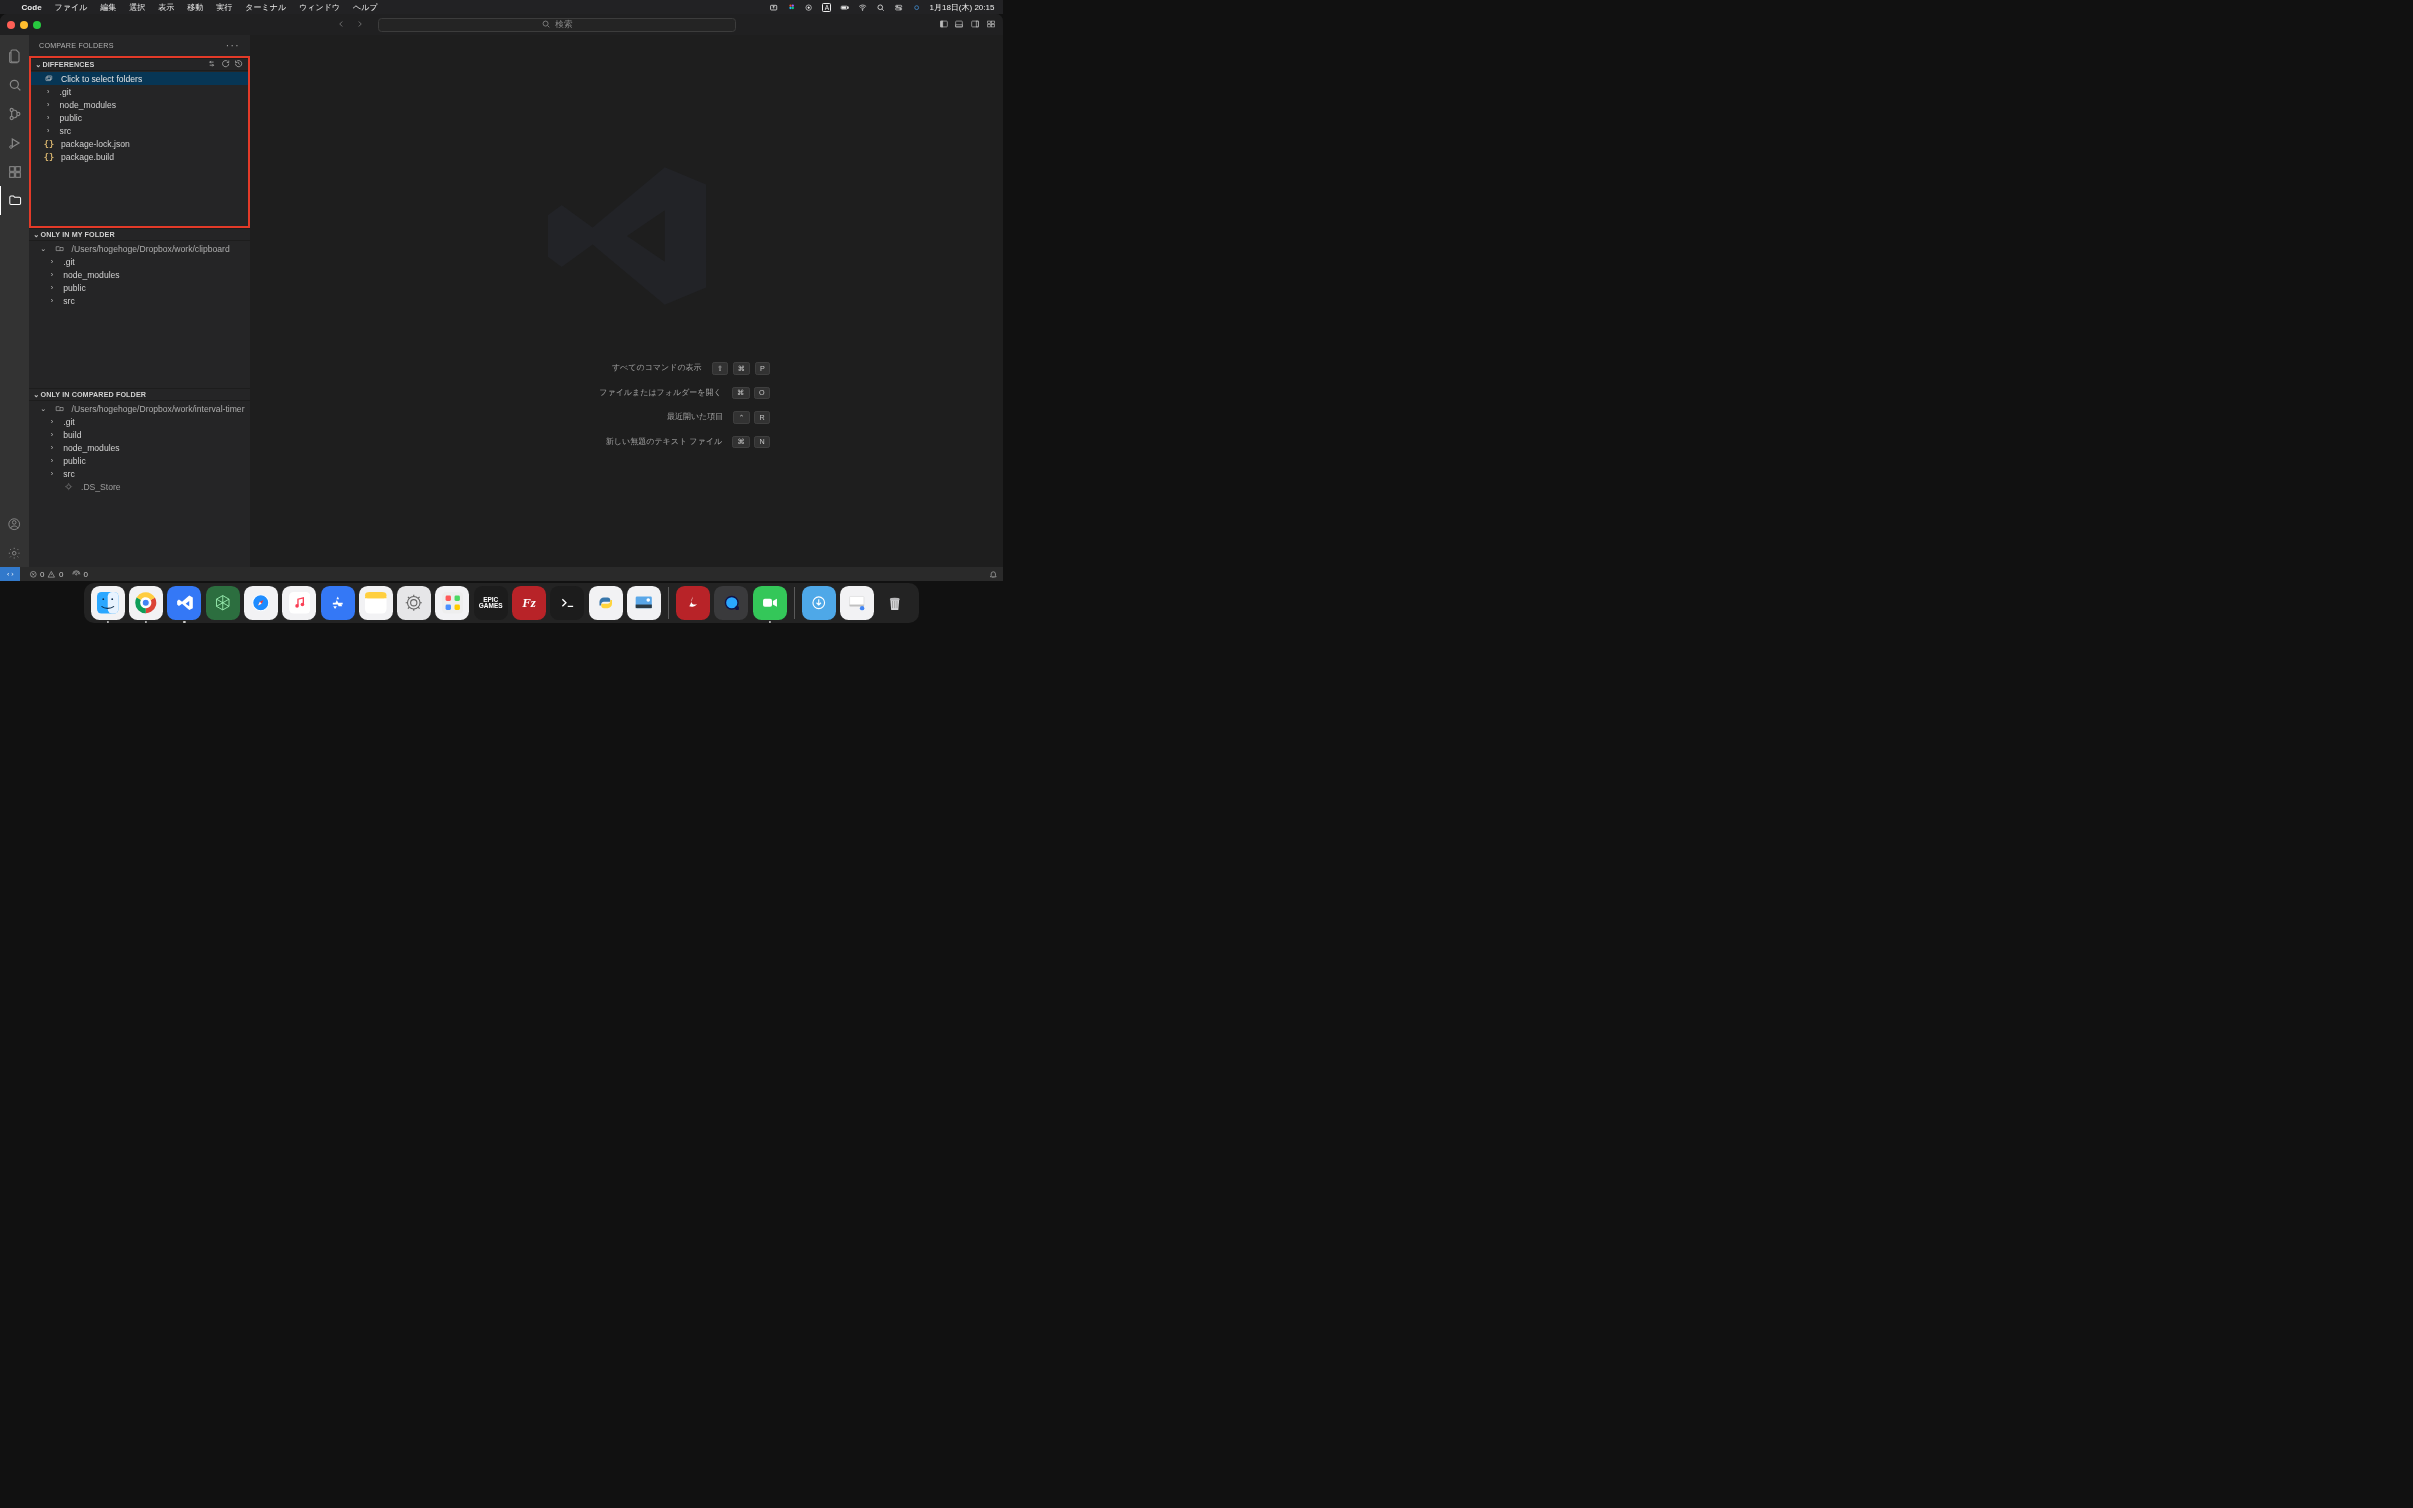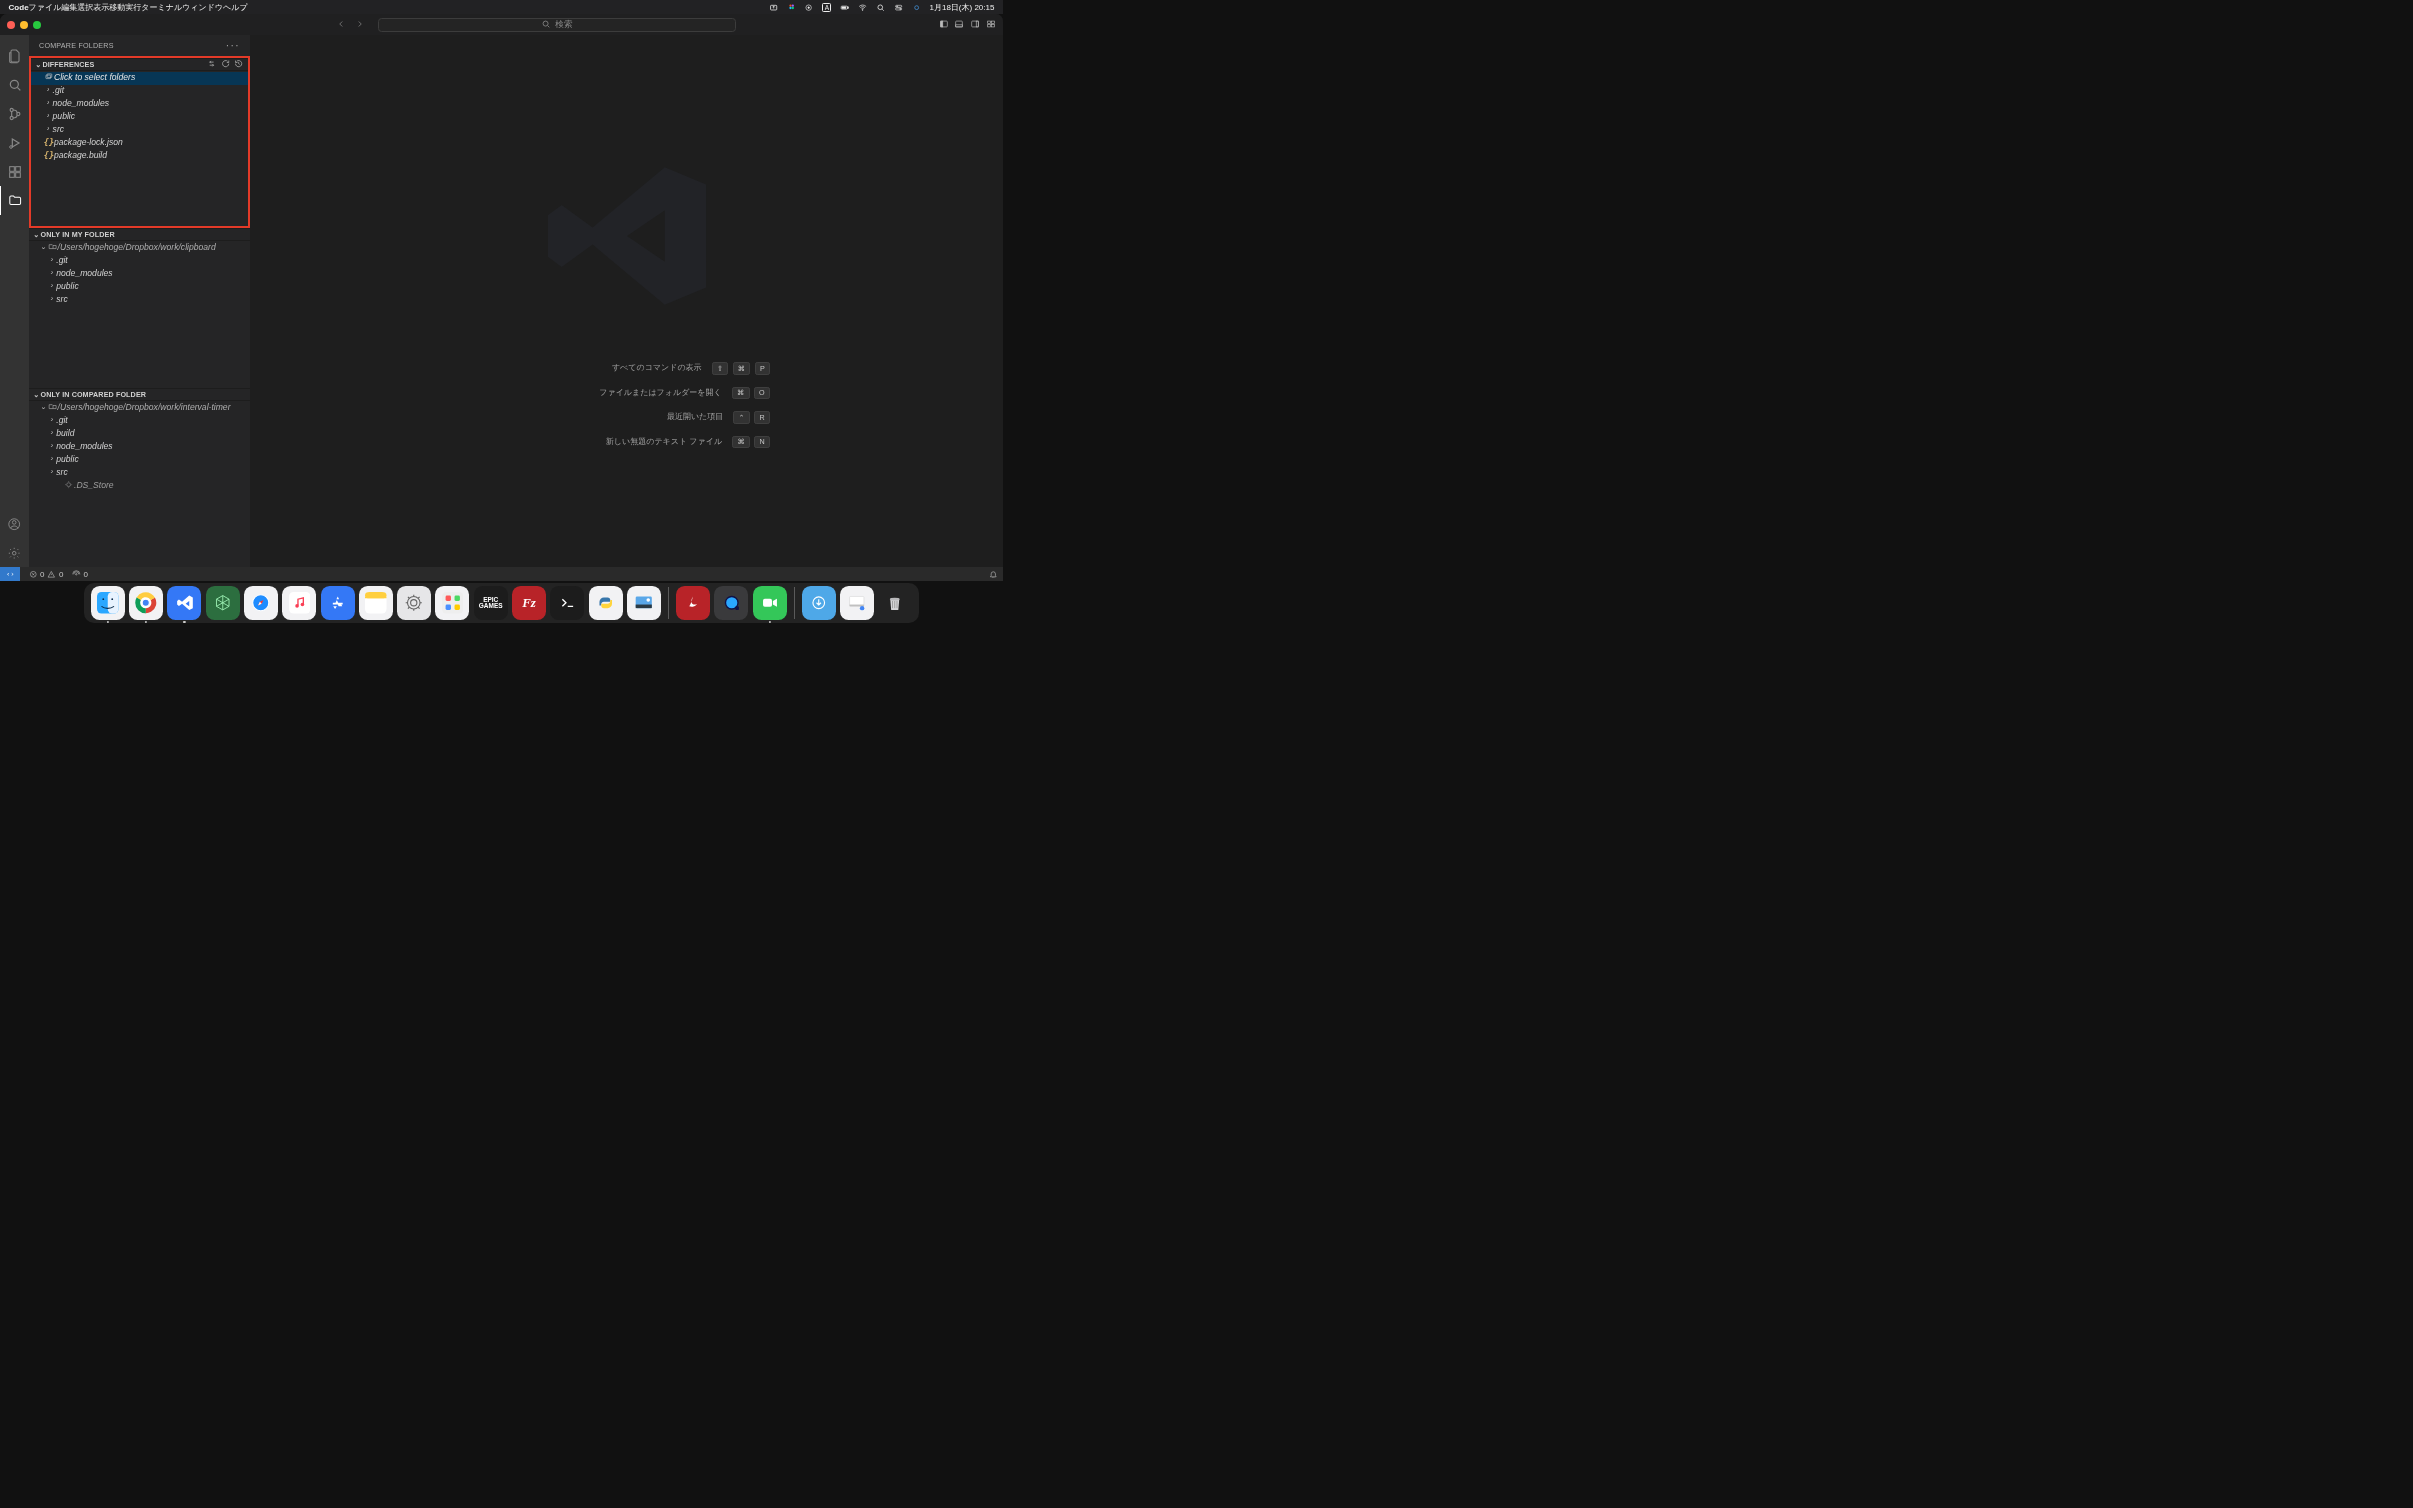--- a/index.html
+++ b/index.html
@@ -23,21 +23,21 @@
   }
   * { box-sizing: border-box; font-family: -apple-system, "Helvetica Neue", "Segoe WPC", "Segoe UI", sans-serif; }
   body {
     margin:0; padding:0; width:1003px; height:628px; background:#111;
     position:relative; font-size:8.6px; color:var(--text);
   }
   
   .macmenu {
     height:14.4px; background:var(--menubar-macos);
     display:flex; align-items:center; padding:0 8.6px; color:#eee;
-    font-size:8px; 
+    font-size:8px; gap:13px;
   }
   .macmenu .right { margin-left:auto; display:flex; gap:8.6px; align-items:center; }
   .macmenu .right span, .mac-ic { display:inline-flex; align-items:center; }
   .mac-ic svg { width:9.3px; height:9.3px; }
   
   .app { position:absolute; top:14.4px; left:0; right:0; bottom:47px; background:var(--bg); border-radius:7.2px 7.2px 0 0; overflow:hidden; }
   .titlebar { height:21px; background:#202021; display:flex; align-items:center; padding:0 7.2px; }
   .traffic { display:flex; gap:5px; }
   .tr { width:8px; height:8px; border-radius:50%; }
   .tr.red{background:var(--red);} .tr.yel{background:var(--yellow-traffic);} .tr.grn{background:var(--green);}
@@ -73,22 +73,22 @@
   .section-head {
     display:flex; align-items:center; padding:1.4px 4.3px 1.4px 2.9px;
     font-size:7.2px; color:#d1d1d1; font-weight:700; letter-spacing:0.1px;
     background:#252526; border-bottom:0.7px solid #1d1d1d; border-top:0.7px solid #1d1d1d;
     height:13px;
   }
   .section-head .hd-actions { margin-left:auto; color:#c0c0c0; display:flex; gap:4.3px; }
   .section-head .hd-actions svg { width:9.3px; height:9.3px; }
   .tree { padding:0.7px 0; font-size:8.6px; }
   .node {
-    display:flex; height:13px; padding-left:13px; gap:0;
-    color:#d2d2d2; white-space:nowrap;font-style:italic;
+    display:flex; align-items:center; height:13px; padding-left:13px; gap:7px;
+    color:#d2d2d2; white-space:nowrap;
   }
   .node.top { background:#073655; }
   .twist { width:8.6px; text-align:center; color:#c3c3c3; font-size:7.2px; }
   .nic { width:10px; display:inline-flex; justify-content:center; }
   .nic svg { width:9.3px; height:9.3px; }
   .brace { color:var(--json-yellow); font-weight:700; font-family:monospace; }
   .chain { color:#aeaeae; }
   .ds { color:#9e9e9e; }
   .diff-body { height:155px; }
   .only-my-body { height:147px; }

